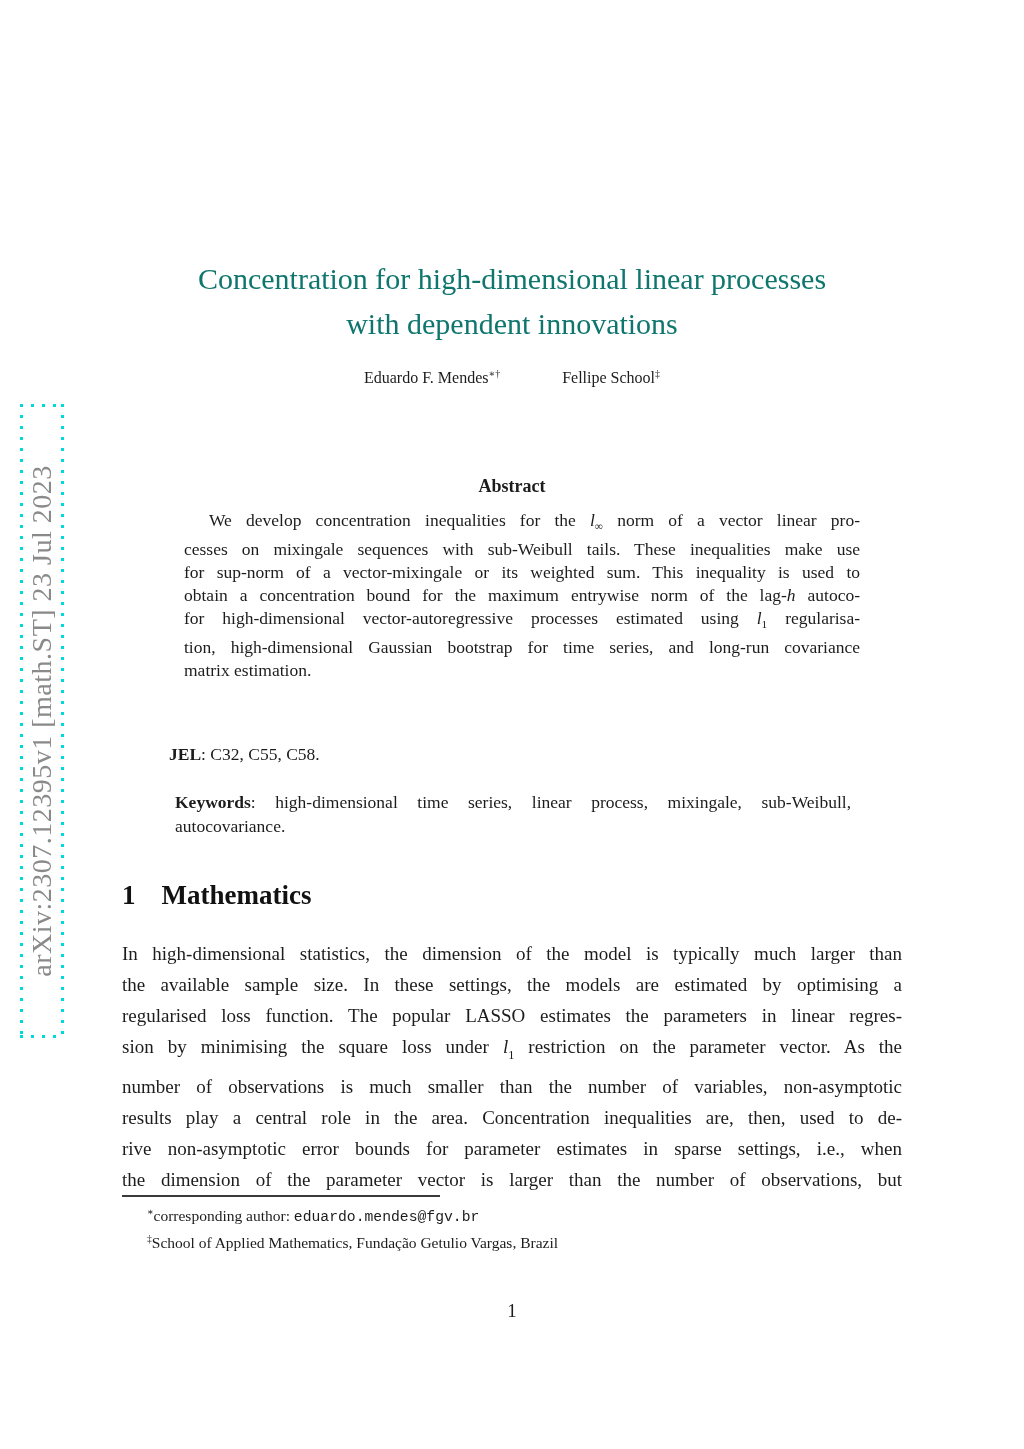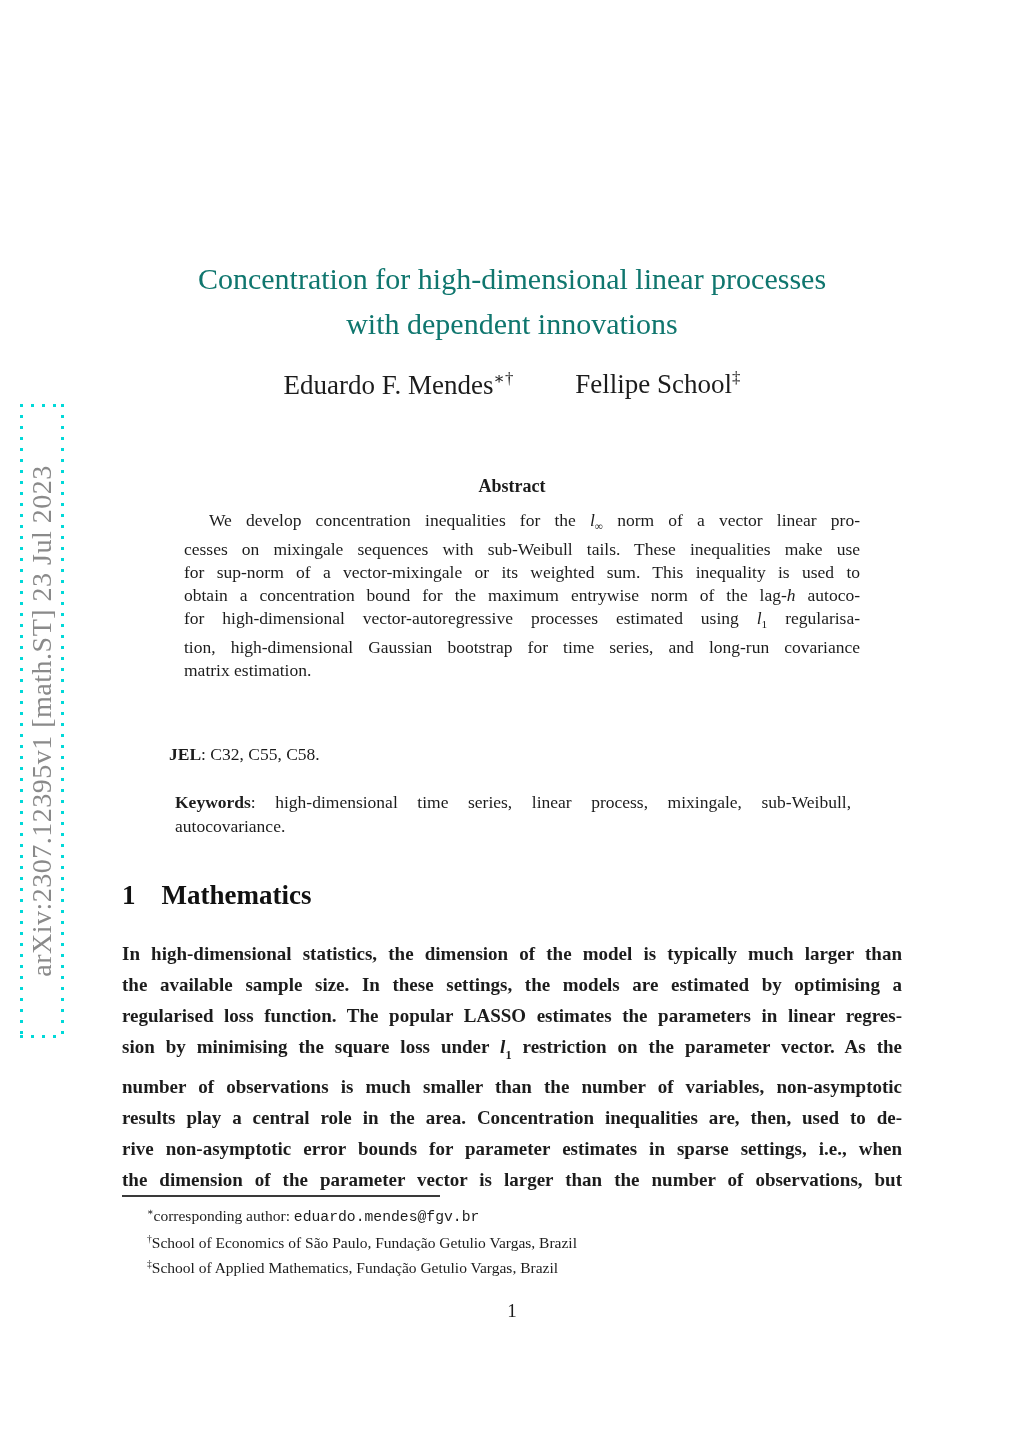--- a/index.html
+++ b/index.html
@@ -43,21 +43,21 @@
   .title {
     position: absolute; left: 0; right: 0; top: 256px;
     text-align: center;
     font-size: 30px;
     line-height: 45px;
     color: #0f766e;
   }
   .authors {
     position: absolute; left: 0; right: 0; top: 368px;
     display: flex; justify-content: center; gap: 62px;
-    font-size: 27px;
+    font-size: 16px;
   }
 
   
   .abstract-heading {
     position: absolute; left: 0; right: 0; top: 476px;
     text-align: center;
     font-weight: bold;
     font-size: 18px;
   }
   .abstract-body {
@@ -85,21 +85,20 @@
     font-size: 27px;
     font-weight: bold;
     display: flex; gap: 26px;
     color: #111;
   }
   .intro-body {
     position: absolute; left: 122px; top: 938px;
     width: 780px;
     font-size: 19px;
     line-height: 31px;
-    font-weight: bold;
   }
 
   
   .footnote-rule {
     position: absolute; left: 122px; top: 1195px;
     width: 318px; height: 0;
     border-top: 2px solid #3a3a3a;
   }
   .footnotes {
     position: absolute; left: 122px; top: 1201px;
@@ -178,19 +177,18 @@
     <div class="jl"><span>sion by minimising the square loss under </span><span class="s-i">l</span><span class="s-sub">1</span><span> restriction on the parameter vector. As the</span></div>
     <div class="jl">number of observations is much smaller than the number of variables, non-asymptotic</div>
     <div class="jl">results play a central role in the area. Concentration inequalities are, then, used to de-</div>
     <div class="jl">rive non-asymptotic error bounds for parameter estimates in sparse settings, i.e., when</div>
     <div class="jl">the dimension of the parameter vector is larger than the number of observations, but</div>
   </div>
 
   <div class="footnote-rule"></div>
   <div class="footnotes">
     <div class="fline"><span class="s-sup">∗</span><span>corresponding author: </span><span class="s-tt">eduardo.mendes@fgv.br</span></div>
-    <div class="fline"><span class="s-sup">†</span><span>School of Economics of São Paulo, Fundação Getulio Vargas, Brazil</span></div>
     <div class="fline"><span class="s-sup">‡</span><span>School of Applied Mathematics, Fundação Getulio Vargas, Brazil</span></div>
   </div>
 
   <div class="page-number">1</div>
 
 </div>
 
 </body></html>

